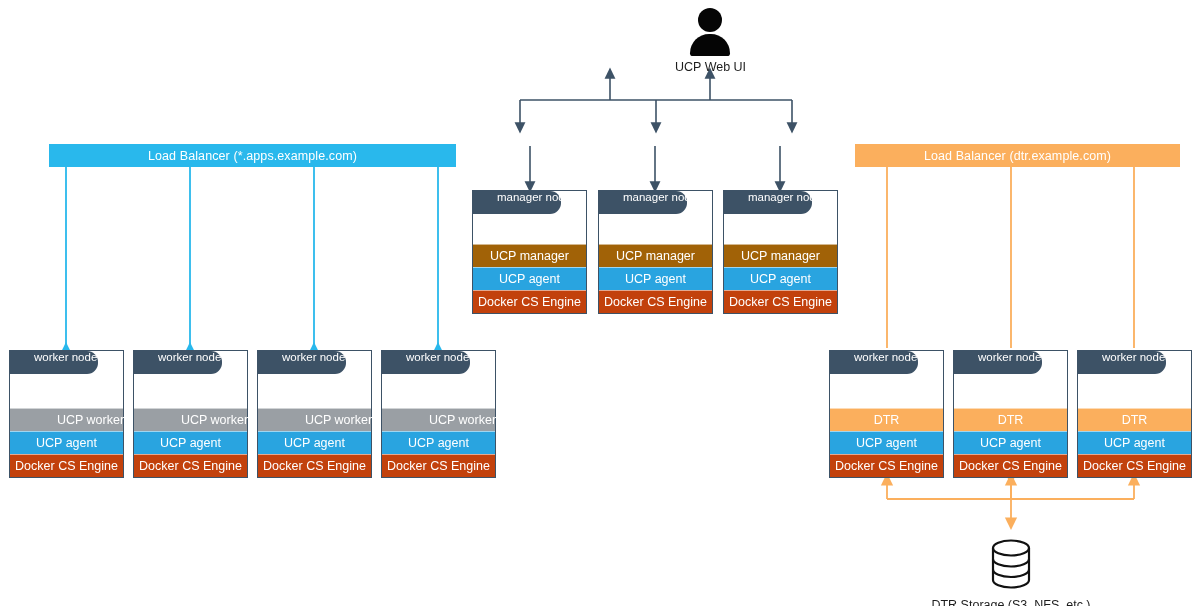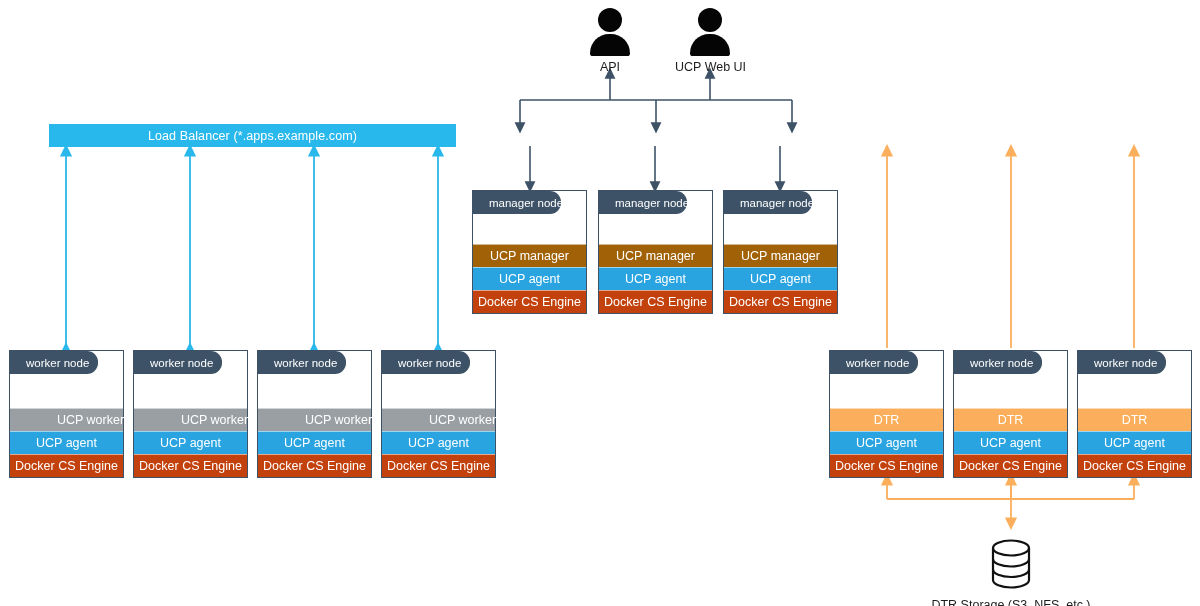--- a/index.html
+++ b/index.html
@@ -34,41 +34,42 @@
     margin-top: 2px;
     font-size: 12.5px; color: #1d1d1d; white-space: nowrap;
   }
 
   
   .lb {
     position: absolute;
     display: flex; align-items: center; justify-content: center;
     color: #ffffff; font-size: 12.5px; letter-spacing: .1px;
     height: 23px;
+    margin-top: 20px;
   }
   .lb.apps { background: #29b8ec; }
   .lb.ucp  { background: #475a६b; }
   .lb.ucp  { background: #47596b; }
   .lb.dtr  { background: #fbaf5d; }
 
   
   .node {
     position: absolute;
     background: #ffffff;
     border: 1.6px solid #3d5266;
     display: flex; flex-direction: column;
   }
   .node .tab {
     position: absolute; left: 0; top: 0;
     height: 23px; width: 78%;
     background: #3d5266;
     border-radius: 0 11px 11px 0;
     color: #ffffff; font-size: 11.5px;
-    display: flex; align-items: center;
-    padding-left: 16px;
+    display: flex; 
+    padding-left: 24px;
     white-space: nowrap;
   }
   .node .spacer { flex: 1 1 auto; }
   .node .band {
     height: 23px; flex: 0 0 23px;
     display: flex; align-items: center; justify-content: center;
     color: #ffffff; font-size: 12.5px;
     border-top: 1px solid rgba(255,255,255,.55);
     white-space: nowrap;
   }
@@ -133,41 +134,37 @@
 
     <g stroke="#fbaf5d" stroke-width="1.8" fill="none">
       <path d="M887,499 L1134,499"></path>
       <line x1="887" y1="499" x2="887" y2="479" marker-end="url(#ahOrange)"></line>
       <line x1="1011" y1="499" x2="1011" y2="479" marker-end="url(#ahOrange)"></line>
       <line x1="1134" y1="499" x2="1134" y2="479" marker-end="url(#ahOrange)"></line>
       <line x1="1011" y1="479" x2="1011" y2="524" marker-start="url(#ahOrange)" marker-end="url(#ahOrange)"></line>
     </g>
   </svg>
 
-  <div class="actor" style="left:575px; top:8px;">
-    <div class="glyph">
-      <div class="head"></div>
-      <div class="body"></div>
-    </div>
-    <div class="caption">API</div>
-  </div>
 
   <div class="actor" style="left:675px; top:8px;">
     <div class="glyph">
       <div class="head"></div>
       <div class="body"></div>
     </div>
     <div class="caption">UCP Web UI</div>
   </div>
 
   <div class="lb apps" style="left:49px; top:124px; width:407px;">
     <span>Load Balancer (*.apps.example.com)</span>
   </div>
 
 
+  <div class="lb dtr" style="left:855px; top:124px; width:325px;">
+    <span>Load Balancer (dtr.example.com)</span>
+  </div>
 
   <div class="node" style="left:9px; top:350px; width:115px; height:128px;">
     <div class="tab">
         <span>worker node</span>
       </div>
     <div class="spacer"></div>
     <div class="band worker">UCP worker</div>
     <div class="band agent">UCP agent</div>
     <div class="band engine">Docker CS Engine</div>
   </div>

